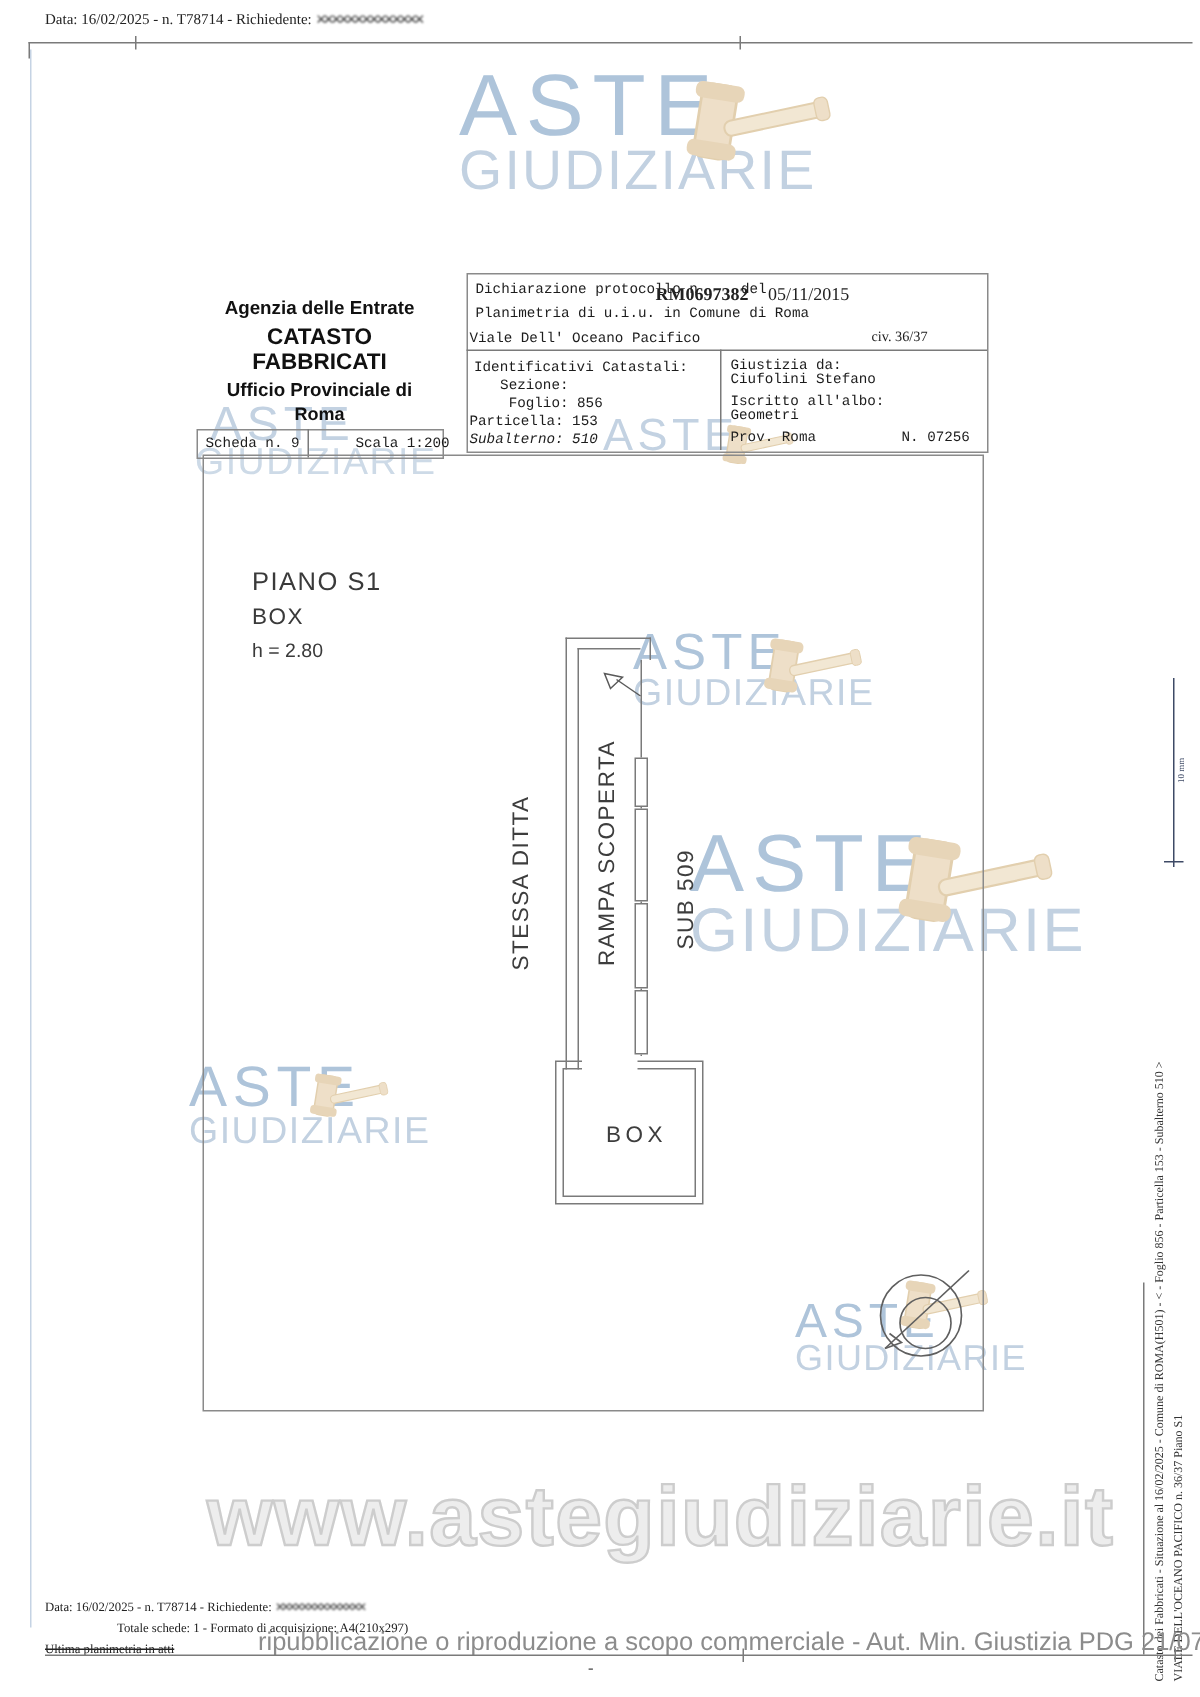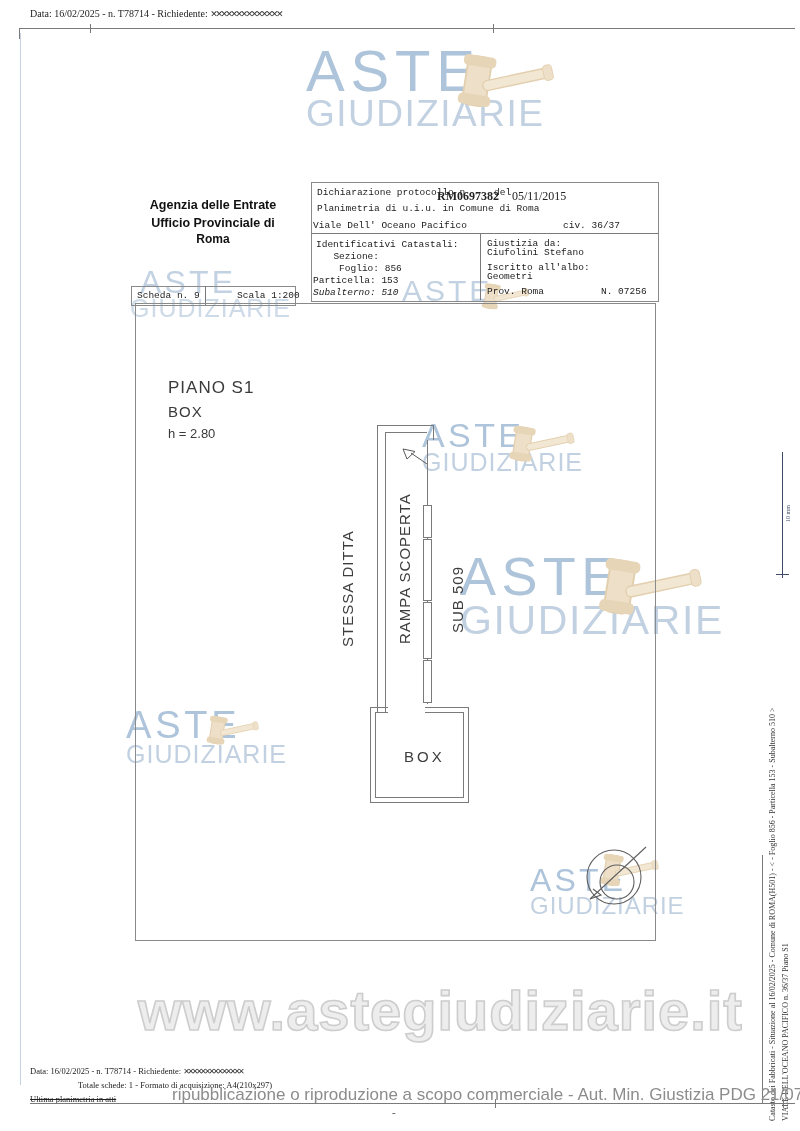--- a/index.html
+++ b/index.html
@@ -105,40 +105,41 @@
     <span class="scribble" style="font-size:9px;">✕✕✕✕✕✕✕✕✕✕✕✕✕✕</span>
   </div>
   <div class="line" style="left:19px;top:28px;width:776px;height:1px;"></div>
   <div class="line" style="left:19px;top:28px;width:1px;height:11px;"></div>
   <div class="line" style="left:90px;top:24px;width:1px;height:9px;"></div>
   <div class="line" style="left:493px;top:24px;width:1px;height:9px;"></div>
   <div class="blueline" style="left:20px;top:33px;width:1px;height:1052px;"></div>
 
   <div class="abs" style="left:133px;top:198px;width:160px;text-align:center;font-weight:bold;color:#111;">
     <div style="font-size:12.5px;margin-bottom:4px;">Agenzia delle Entrate</div>
+    <div style="font-size:15px;margin-bottom:3px;">CATASTO FABBRICATI</div>
     <div style="font-size:12.5px;margin-bottom:2px;">Ufficio Provinciale di</div>
     <div style="font-size:12px;">Roma</div>
   </div>
 
   <div class="frame" style="left:131px;top:286px;width:163px;height:18px;"></div>
   <div class="line" style="left:205px;top:286px;width:1px;height:19px;"></div>
   <div class="abs mono" style="left:137px;top:290px;">Scheda n. 9</div>
   <div class="abs mono" style="left:218px;top:290px;margin-left:19px;">Scala 1:200</div>
 
   <div class="frame" style="left:311px;top:182px;width:346px;height:118px;"></div>
   <div class="line" style="left:311px;top:233px;width:347px;height:1px;"></div>
   <div class="line" style="left:480px;top:233px;width:1px;height:67px;"></div>
 
   <div class="abs mono" style="left:317px;top:187px;">Dichiarazione protocollo n</div>
   <div class="abs ser" style="left:437px;top:189px;font-size:12px;font-weight:bold;">RM0697382</div>
   <div class="abs mono" style="left:494px;top:187px;">del</div>
   <div class="abs ser" style="left:512px;top:189px;font-size:12px;">05/11/2015</div>
   <div class="abs mono" style="left:317px;top:203px;">Planimetria di u.i.u. in Comune di Roma</div>
   <div class="abs mono" style="left:313px;top:220px;">Viale Dell' Oceano Pacifico</div>
-  <div class="abs mono" style="left:563px;top:220px;">civ. 36/37</div>
+  <div class="abs mono" style="left:581px;top:220px;font-family:Liberation Serif, serif;">civ. 36/37</div>
 
   <div class="abs mono" style="left:316px;top:239px;">Identificativi Catastali:</div>
   <div class="abs mono" style="left:322px;top:251px;">  Sezione:</div>
   <div class="abs mono" style="left:322px;top:263px;">   Foglio: 856</div>
   <div class="abs mono" style="left:313px;top:275px;">Particella: 153</div>
   <div class="abs mono" style="left:313px;top:287px;font-style:italic;">Subalterno: 510</div>
 
   <div class="abs mono" style="left:487px;top:238px;">Giustizia da:</div>
   <div class="abs mono" style="left:487px;top:247px;">Ciufolini Stefano</div>
   <div class="abs mono" style="left:487px;top:262px;">Iscritto all'albo:</div>

